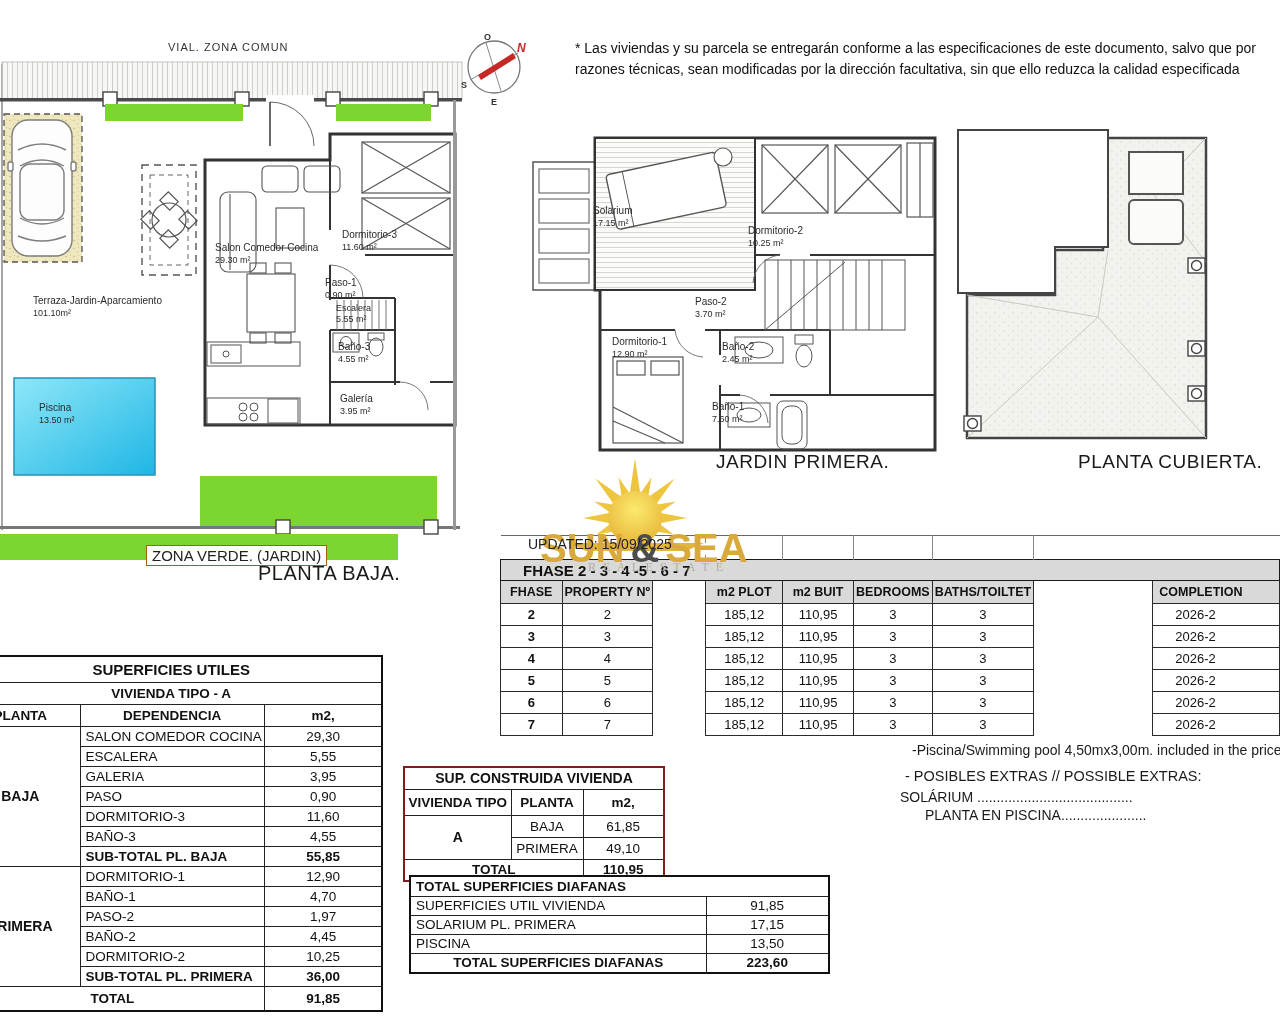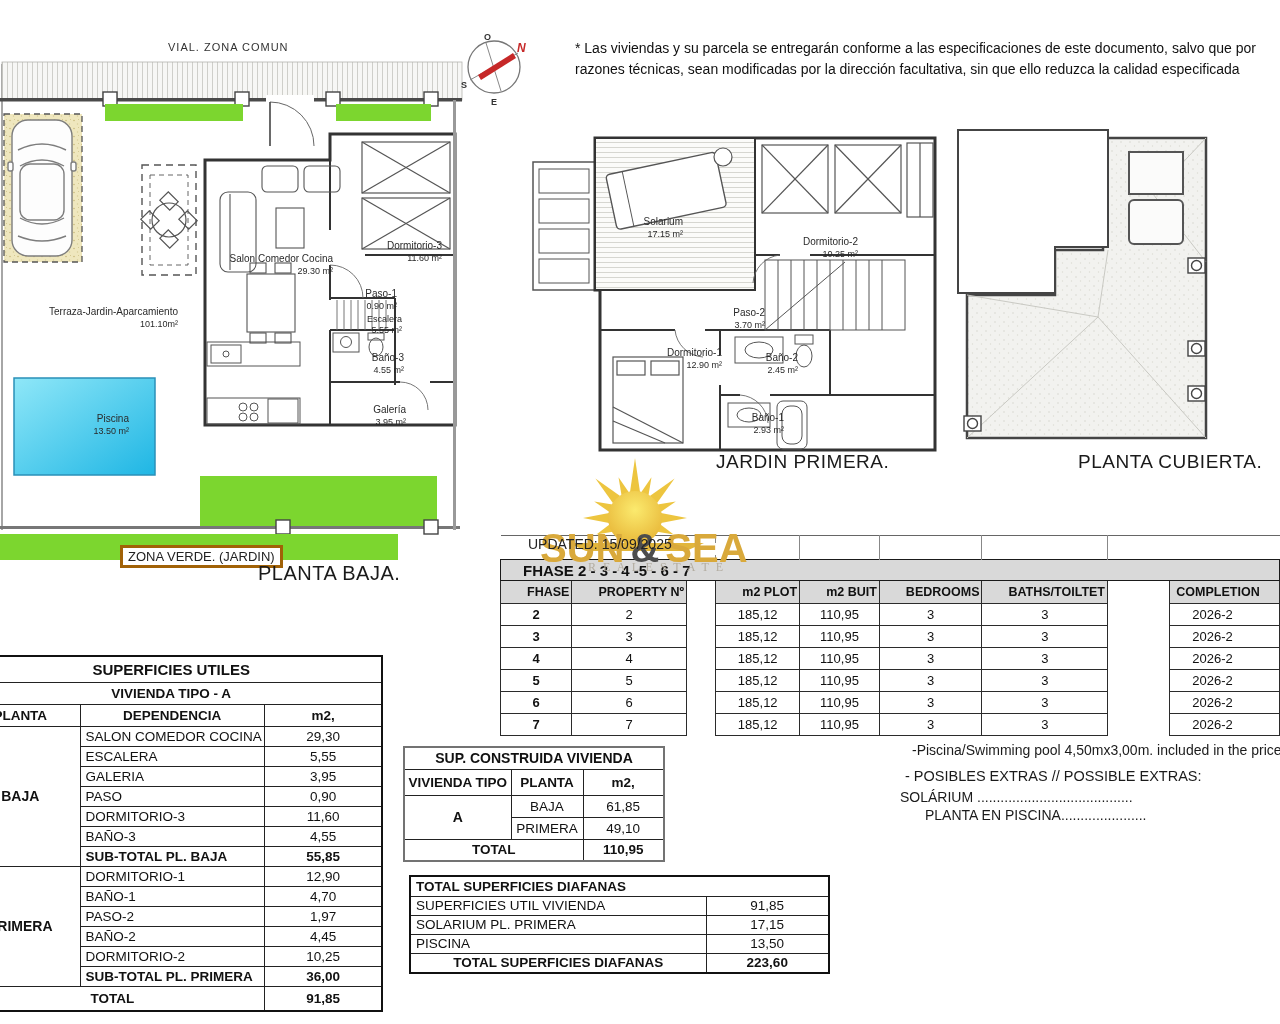--- a/index.html
+++ b/index.html
@@ -1,56 +1,56 @@
 <!DOCTYPE html>
 <html><head>
 <meta charset="utf-8">
 <style>
   html,body{margin:0;padding:0;background:#fff;}
   .page{position:relative;width:1280px;height:1024px;background:#ffffff;overflow:hidden;
         font-family:"Liberation Sans", sans-serif;color:#111;}
   .abs{position:absolute;}
   svg{position:absolute;overflow:visible;}
   
-  .plabel{position:absolute;font-size:10px;color:#2a2a2a;text-align:right;line-height:1.25;margin-top:11px;}
+  .plabel{position:absolute;font-size:10px;color:#2a2a2a;text-align:left;line-height:1.25;}
   .plabel span{display:block;white-space:nowrap;}
   .plabel .ar{font-size:9px;}
   .plan-title{position:absolute;font-size:20px;color:#1a1a1a;letter-spacing:0.5px;white-space:nowrap;}
   .vial{position:absolute;font-size:11px;letter-spacing:1px;color:#333;white-space:nowrap;}
-  .zona-box{position:absolute;border:3px solid #a16207;background:#fff;font-size:13px;
-            padding:1px 5px;white-space:nowrap;color:#222;}
+  .zona-box{position:absolute;border:1px solid #a16207;background:#fff;font-size:15px;
+            padding:1px 5px;white-space:nowrap;color:#222;margin-left:26px;}
   
   .disclaimer{position:absolute;left:575px;top:38px;width:840px;font-size:14px;
               line-height:21px;color:#101010;}
   .disclaimer div{white-space:nowrap;}
   
   .note{position:absolute;white-space:nowrap;color:#1b1b1b;}
   
   table{border-collapse:collapse;table-layout:fixed;position:absolute;background:#fff;}
   td{padding:0 2px;font-size:13px;text-align:center;color:#111;overflow:hidden;white-space:nowrap;}
   .b{font-weight:bold;}
   .left{text-align:left;padding-left:5px;}
   
   .phase td.cell{border:1px solid #2b2b2b;}
-  .phase td.hdr{background:#D9D9D9;font-weight:bold;font-size:12.5px;padding-left:26px;}
+  .phase td.hdr{background:#D9D9D9;font-weight:bold;font-size:12.5px;}
   .phase td.gap{border:none;}
   .phase .erow td{border-top:1px solid #666;}
   .phase .erow td.ev{border-left:1px solid #888;border-right:1px solid #888;}
   .phase td.band-cell{background:#D9D9D9;border:1.5px solid #1a1a1a;text-align:left;
                       font-weight:bold;font-size:15px;padding-left:22px;}
   .phase td.compl{text-align:left;padding-left:22px;}
   .phase td.complh{text-align:left;padding-left:6px;}
   
   .su{border:2px solid #111;}
   .su td{border:1px solid #222;font-size:13.5px;}
   .su .title{font-size:15px;font-weight:bold;}
   .su .sub{font-size:13.5px;font-weight:bold;}
   .su td.pl{font-weight:bold;font-size:14px;}
   
-  .sc{border:2px solid #737373;}
+  .sc{border:2px solid #7f1d1d;margin-top:20px;}
   .sc td{border:1px solid #222;font-size:13.5px;}
   .di{border:2px solid #111;}
   .di td{border:1px solid #222;font-size:13.5px;}
 </style>
 </head>
 <body>
 
 <div class="page">
 
   <div class="disclaimer">
@@ -347,21 +347,21 @@
   <div class="plabel" style="left:612px;top:336px;width:110px">
     <span>Dormitorio-1</span>
     <span class="ar">12.90 m²</span>
   </div>
   <div class="plabel" style="left:722px;top:341px;width:76px">
     <span>Baño-2</span>
     <span class="ar">2.45 m²</span>
   </div>
   <div class="plabel" style="left:712px;top:401px;width:72px">
     <span>Baño-1</span>
-    <span class="ar">2.93 m²</span>
+    <span class="ar">7.60 m²</span>
   </div>
   <div class="plan-title" style="left:716px;top:451px;font-size:19px">JARDIN PRIMERA.</div>
 
   <svg style="left:948px;top:112px" width="292" height="350" viewBox="0 0 292 350">
     <defs>
       <pattern id="stip" width="9" height="9" patternUnits="userSpaceOnUse">
         <rect width="9" height="9" fill="#f2f2ef"></rect>
         <circle cx="2" cy="3" r="0.8" fill="#d7d7d0"></circle>
         <circle cx="6.5" cy="7" r="0.7" fill="#dcdcd5"></circle>
       </pattern>

